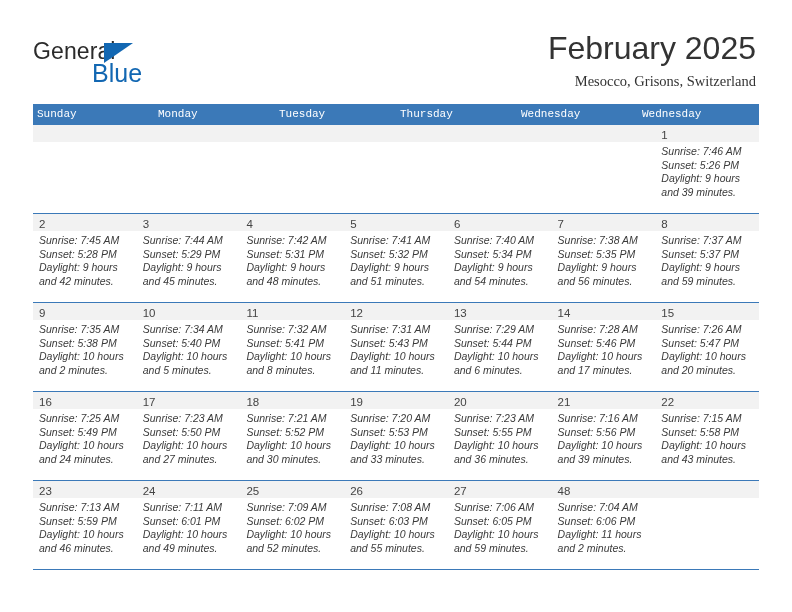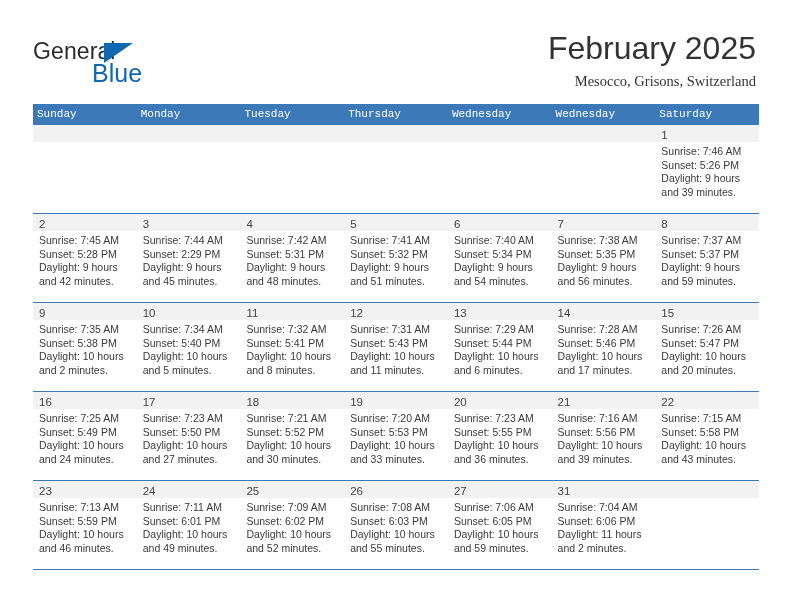--- a/index.html
+++ b/index.html
@@ -123,20 +123,21 @@
     padding-left: 6px;
   }
   .daynum {
     font-size: 11.5px;
     color: #444444;
     line-height: 17px;
     font-family: "Liberation Sans", sans-serif;
   }
   .day-info {
     padding: 3px 6px 0 6px;
+    font-style: italic;
   }
   .day-info div {
     font-size: 10.5px;
     color: #3a3a3a;
     line-height: 13.6px;
     white-space: nowrap;
     font-family: "Liberation Sans", sans-serif;
   }
 </style>
 </head>
@@ -160,21 +161,20 @@
   </div>
 
   <div class="calendar">
     <div class="weekday-row" id="weekday-row">
         <div class="weekday">Sunday</div>
         <div class="weekday">Monday</div>
         <div class="weekday">Tuesday</div>
         <div class="weekday">Thursday</div>
         <div class="weekday">Wednesday</div>
         <div class="weekday">Wednesday</div>
-        <div class="weekday">Saturday</div>
       </div>
     <div id="weeks-container">
         <div class="week-row">
           <div class="day-cell empty">
             <div class="daynum-band"><span class="daynum"></span></div>
             <div class="day-info"></div>
           </div>
           <div class="day-cell empty">
             <div class="daynum-band"><span class="daynum"></span></div>
             <div class="day-info"></div>
@@ -212,21 +212,21 @@
               <div>Sunrise: 7:45 AM</div>
               <div>Sunset: 5:28 PM</div>
               <div>Daylight: 9 hours</div>
               <div>and 42 minutes.</div>
             </div>
           </div>
           <div class="day-cell">
             <div class="daynum-band"><span class="daynum">3</span></div>
             <div class="day-info">
               <div>Sunrise: 7:44 AM</div>
-              <div>Sunset: 2:29 PM</div>
+              <div>Sunset: 5:29 PM</div>
               <div>Daylight: 9 hours</div>
               <div>and 45 minutes.</div>
             </div>
           </div>
           <div class="day-cell">
             <div class="daynum-band"><span class="daynum">4</span></div>
             <div class="day-info">
               <div>Sunrise: 7:42 AM</div>
               <div>Sunset: 5:31 PM</div>
               <div>Daylight: 9 hours</div>
@@ -440,21 +440,21 @@
           <div class="day-cell">
             <div class="daynum-band"><span class="daynum">27</span></div>
             <div class="day-info">
               <div>Sunrise: 7:06 AM</div>
               <div>Sunset: 6:05 PM</div>
               <div>Daylight: 10 hours</div>
               <div>and 59 minutes.</div>
             </div>
           </div>
           <div class="day-cell">
-            <div class="daynum-band"><span class="daynum">31</span></div>
+            <div class="daynum-band"><span class="daynum">48</span></div>
             <div class="day-info">
               <div>Sunrise: 7:04 AM</div>
               <div>Sunset: 6:06 PM</div>
               <div>Daylight: 11 hours</div>
               <div>and 2 minutes.</div>
             </div>
           </div>
           <div class="day-cell empty">
             <div class="daynum-band"><span class="daynum"></span></div>
             <div class="day-info"></div>

